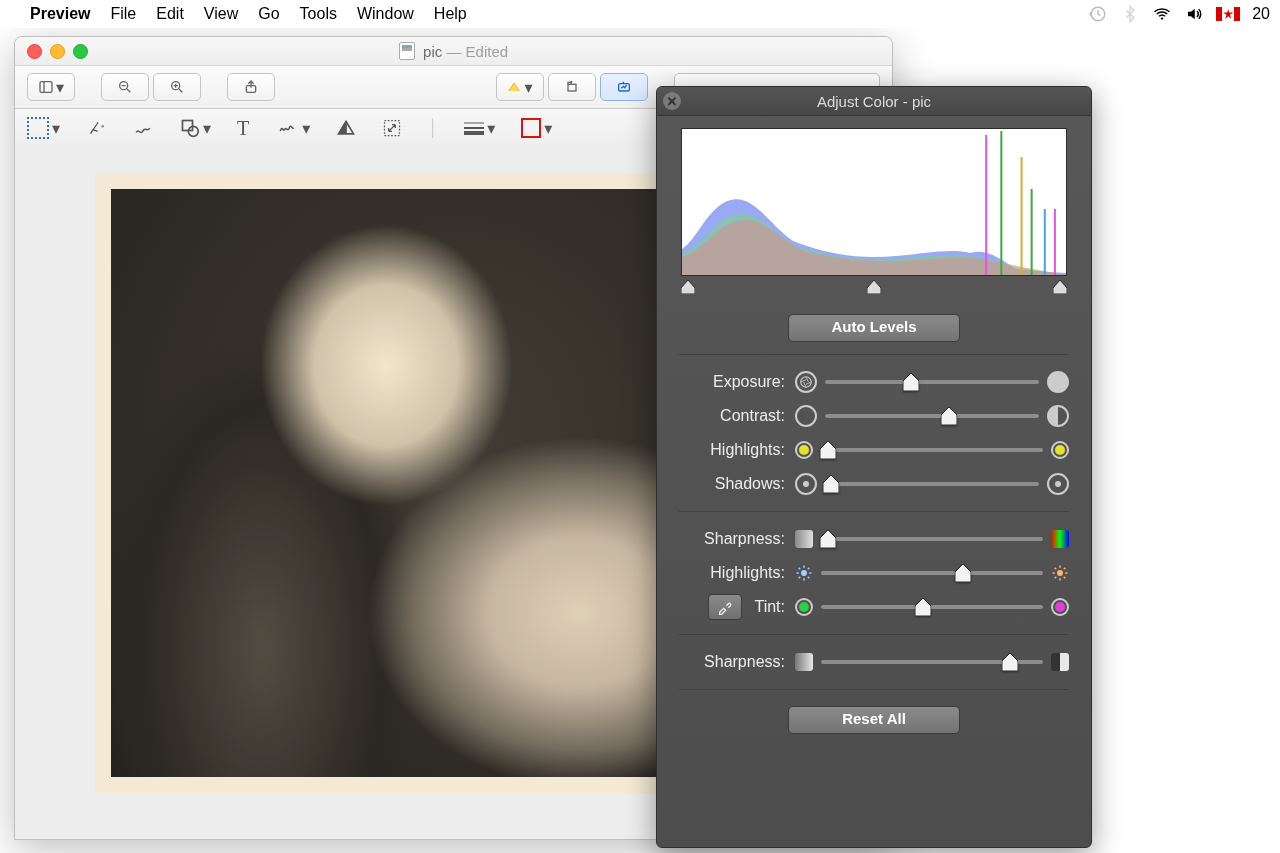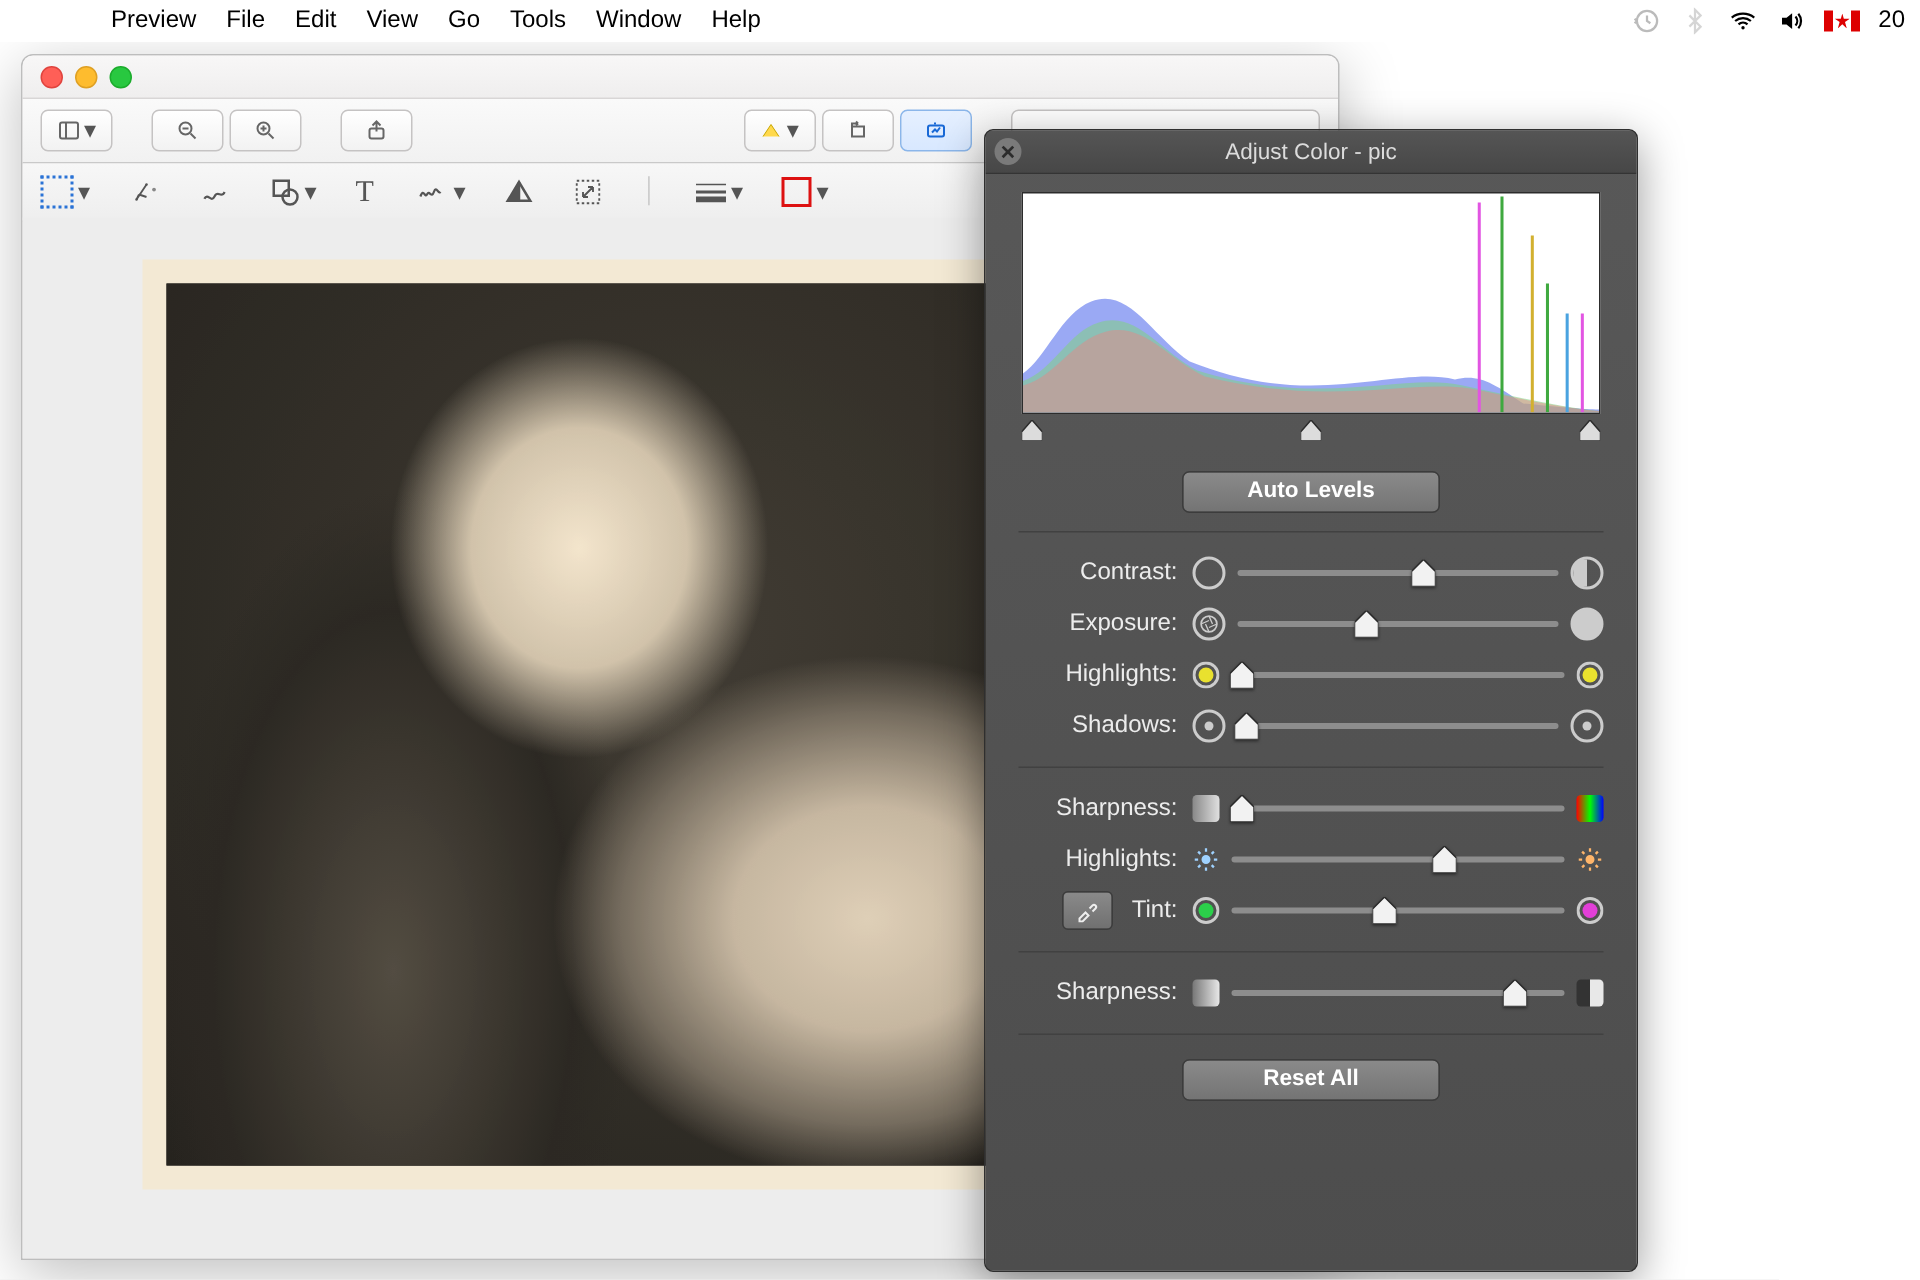--- a/index.html
+++ b/index.html
@@ -27,21 +27,21 @@
     position:absolute;top:0;left:0;right:0;height:28px;
     background:var(--menu-bg);
     display:flex;align-items:center;
     padding:0 10px 0 16px;
     font-size:16px;
     color:var(--menu-fg);
     z-index:1;
   }
   .menubar .apple{font-size:18px;margin-right:14px;}
   .menubar .menu-item{margin-right:20px;}
-  .menubar .menu-item.bold{font-weight:400;margin-left:44px;}
+  .menubar .menu-item.bold{font-weight:700;}
   .menubar .spacer{flex:1;}
   .menubar .status{margin-left:14px;display:flex;align-items:center;gap:12px;font-size:16px;}
   .flag{display:inline-block;width:24px;height:14px;background:linear-gradient(to right,#d00 0 25%,#fff 25% 75%,#d00 75% 100%);position:relative;}
   .flag:after{content:"";position:absolute;left:50%;top:50%;width:10px;height:10px;transform:translate(-50%,-50%);background:#d00;clip-path:polygon(50% 0,60% 35%,100% 35%,68% 57%,80% 100%,50% 72%,20% 100%,32% 57%,0 35%,40% 35%);}
   svg.status-icon{width:20px;height:18px;}
   
   .window{
     position:absolute;
     left:14px;top:36px;
     width:877px;height:802px;
@@ -195,20 +195,25 @@
   </span>
 </div>
 
 <div class="window">
   <div class="win-titlebar">
     <div class="traffic">
       <span class="r"></span>
       <span class="y"></span>
       <span class="g"></span>
     </div>
+    <div class="win-title">
+      <span class="doc-icon"></span>
+      <span>pic</span>
+      <span class="edited">— Edited</span>
+    </div>
   </div>
 
   <div class="win-toolbar">
     <div class="tb-btn">
       <svg viewBox="0 0 24 24">
           <rect x="3" y="4" width="18" height="16" rx="2" fill="none" stroke="#666" stroke-width="2"></rect>
           <line x1="9" y1="4" x2="9" y2="20" stroke="#666" stroke-width="2"></line>
         </svg>
       <span>▾</span>
     </div>
@@ -352,49 +357,49 @@
           <path d="M7 0L14 8v6H0V8z" fill="#dcdcdc" stroke="#2c2c2c"></path>
         </svg>
       </span>
   </div>
 
   <div class="auto-btn">Auto Levels</div>
   <div class="divider"></div>
 
   <div id="sliders-group-1">
       <div class="slider-row">
-        <div class="lbl-cell">Contrast:</div>
-        <span class="end-icon"></span>
-        <div class="track-wrap">
-          <div class="track"></div>
-          <div class="thumb" style="left: 58%;">
-            <svg viewBox="0 0 16 18">
-              <path d="M8 0L16 8v10H0V8z" fill="#f2f2f2" stroke="#2a2a2a"></path>
-            </svg>
-          </div>
-        </div>
-        <span class="end-icon" style="background: linear-gradient(to right, rgb(204, 204, 204) 0px, rgb(204, 204, 204) 50%, transparent 50%, transparent 100%);"></span>
-      </div>
-      <div class="slider-row">
         <div class="lbl-cell">Exposure:</div>
         <span class="end-icon">
           <svg viewBox="0 0 24 24" width="14" height="14">
             <circle cx="12" cy="12" r="9" fill="none" stroke="#ccc" stroke-width="2"></circle>
             <path d="M12 3l4 9M21 12l-9 4M12 21l-4-9M3 12l9-4" stroke="#ccc" stroke-width="1.5"></path>
           </svg>
         </span>
         <div class="track-wrap">
           <div class="track"></div>
           <div class="thumb" style="left: 40%;">
             <svg viewBox="0 0 16 18">
               <path d="M8 0L16 8v10H0V8z" fill="#f2f2f2" stroke="#2a2a2a"></path>
             </svg>
           </div>
         </div>
         <span class="end-icon" style="background: rgb(204, 204, 204);"></span>
+      </div>
+      <div class="slider-row">
+        <div class="lbl-cell">Contrast:</div>
+        <span class="end-icon"></span>
+        <div class="track-wrap">
+          <div class="track"></div>
+          <div class="thumb" style="left: 58%;">
+            <svg viewBox="0 0 16 18">
+              <path d="M8 0L16 8v10H0V8z" fill="#f2f2f2" stroke="#2a2a2a"></path>
+            </svg>
+          </div>
+        </div>
+        <span class="end-icon" style="background: linear-gradient(to right, rgb(204, 204, 204) 0px, rgb(204, 204, 204) 50%, transparent 50%, transparent 100%);"></span>
       </div>
       <div class="slider-row">
         <div class="lbl-cell">Highlights:</div>
         <span class="end-icon" style="border-width: 0px; box-shadow: rgb(204, 204, 204) 0px 0px 0px 2px inset;">
           <span style="width:10px;height:10px;border-radius:50%;background:#e9e12e;display:block"></span>
         </span>
         <div class="track-wrap">
           <div class="track"></div>
           <div class="thumb" style="left: 3%;">
             <svg viewBox="0 0 16 18">

